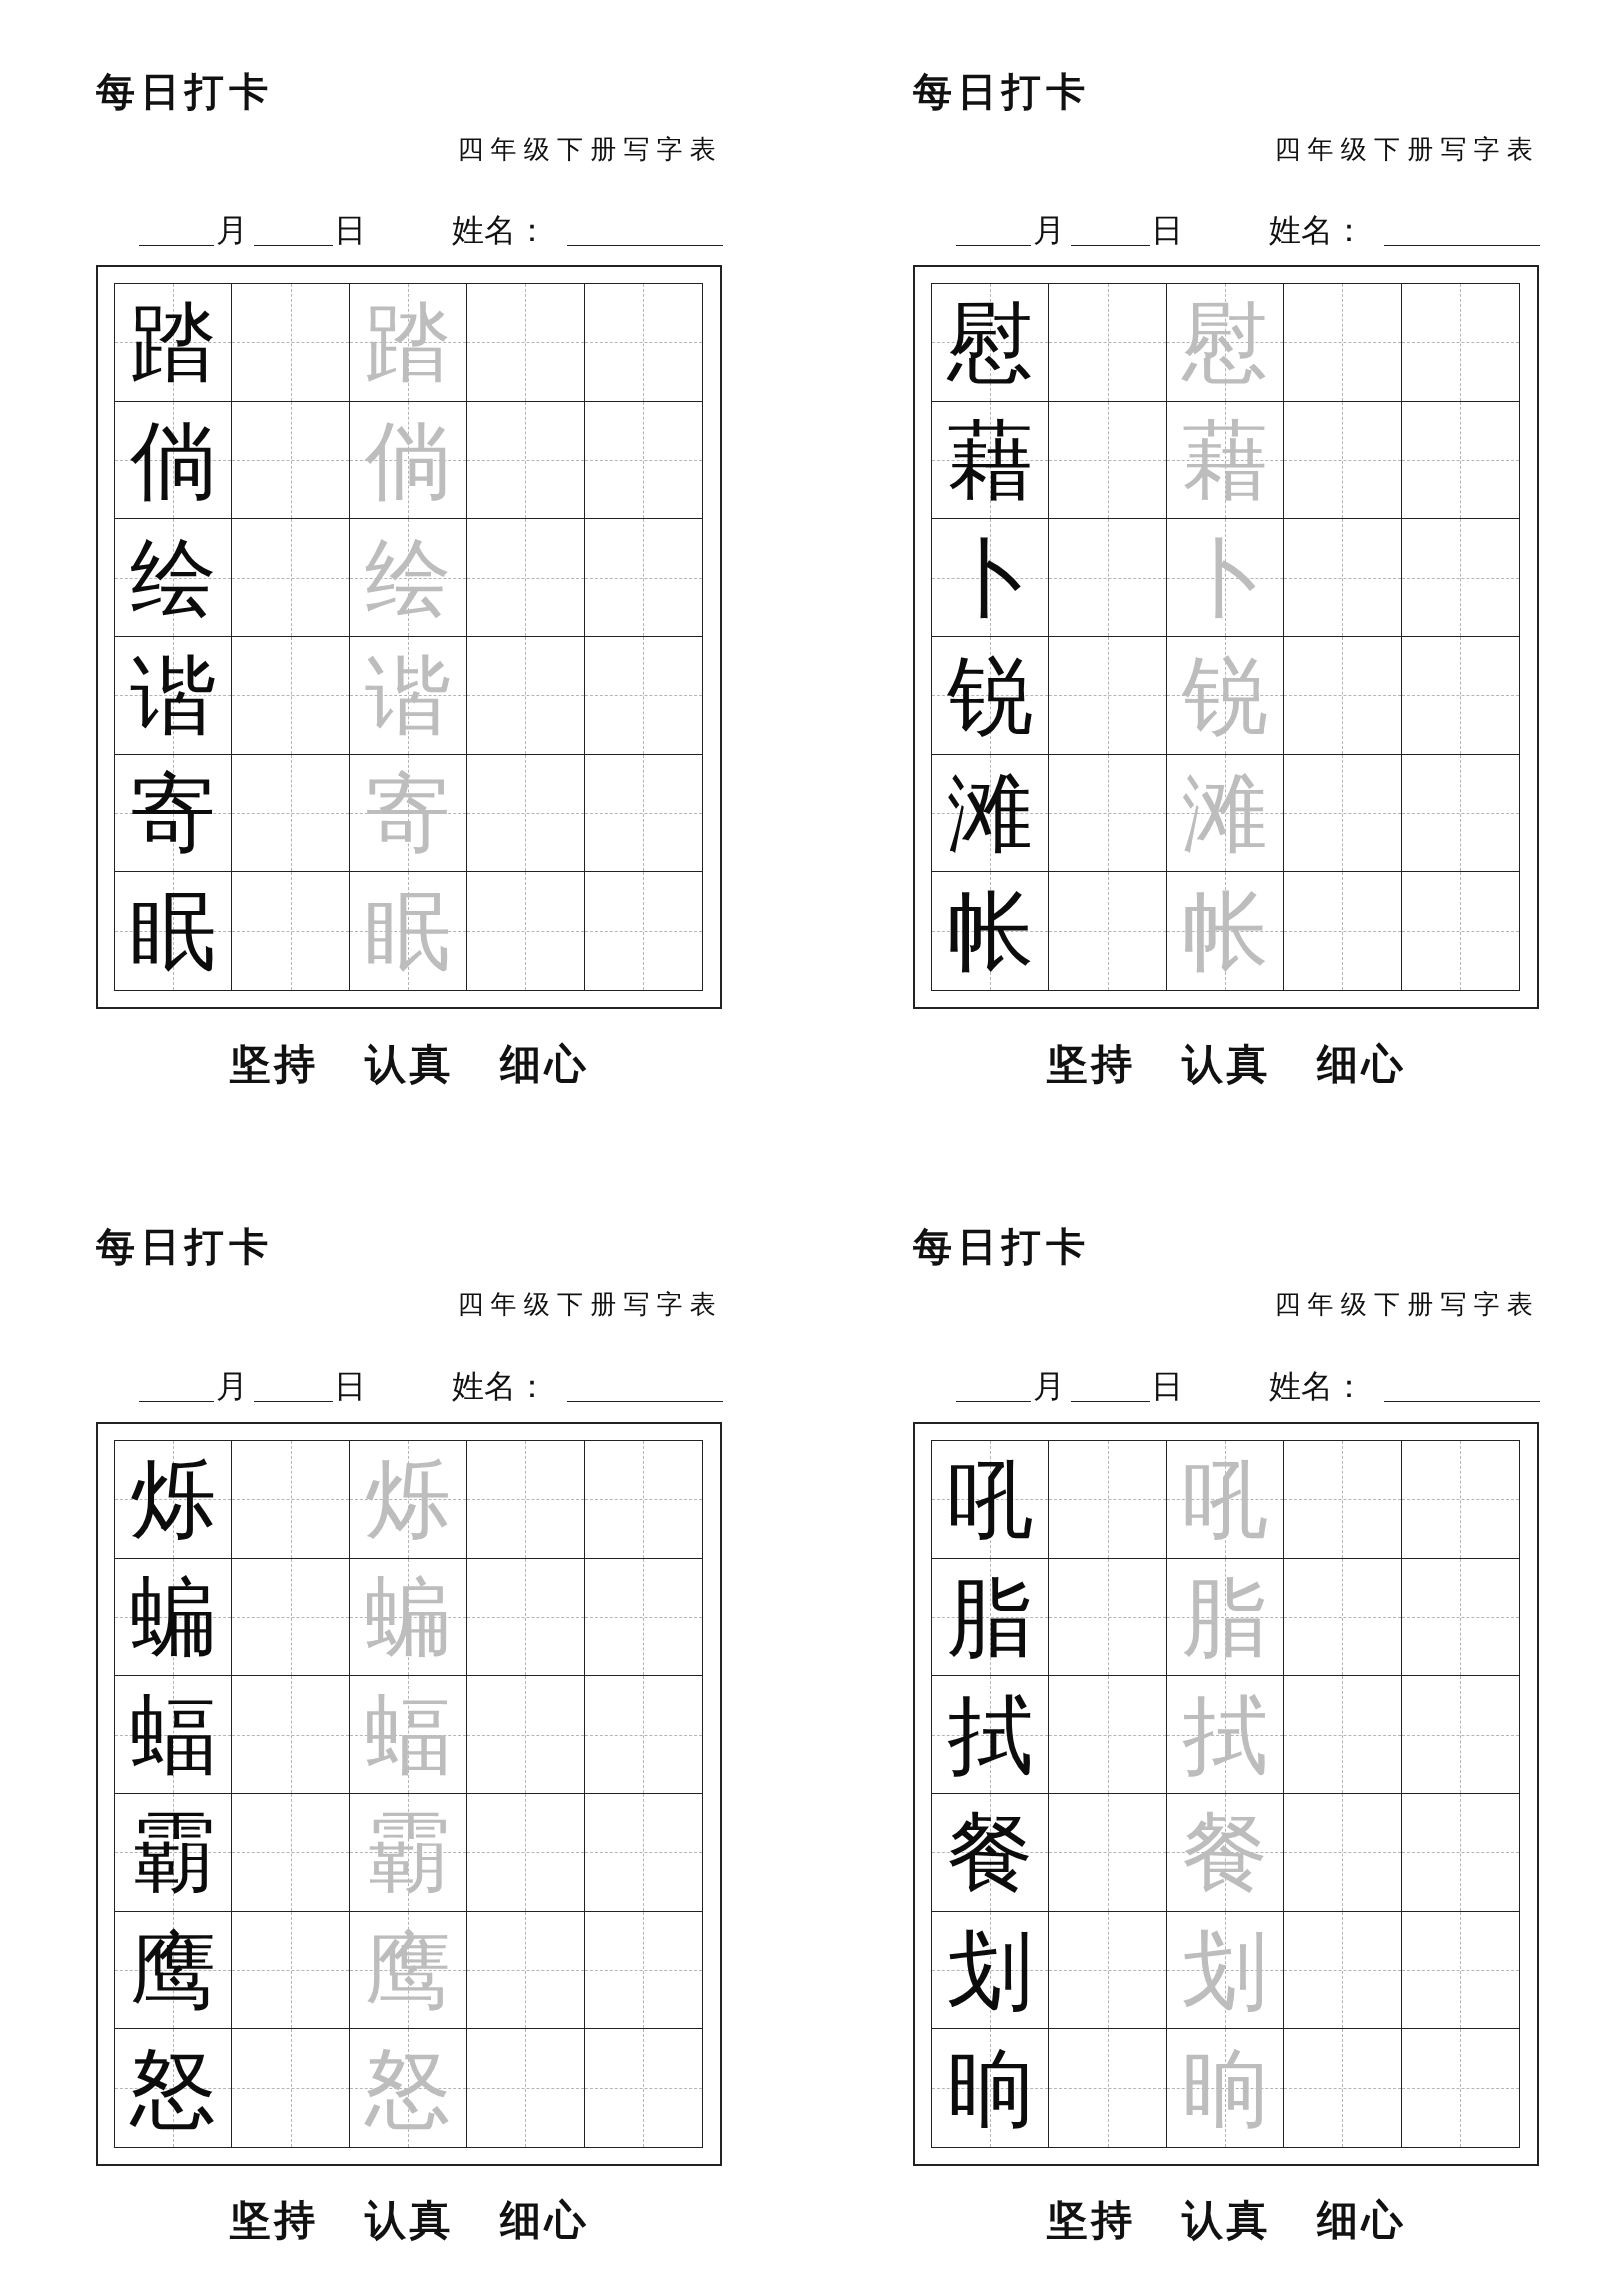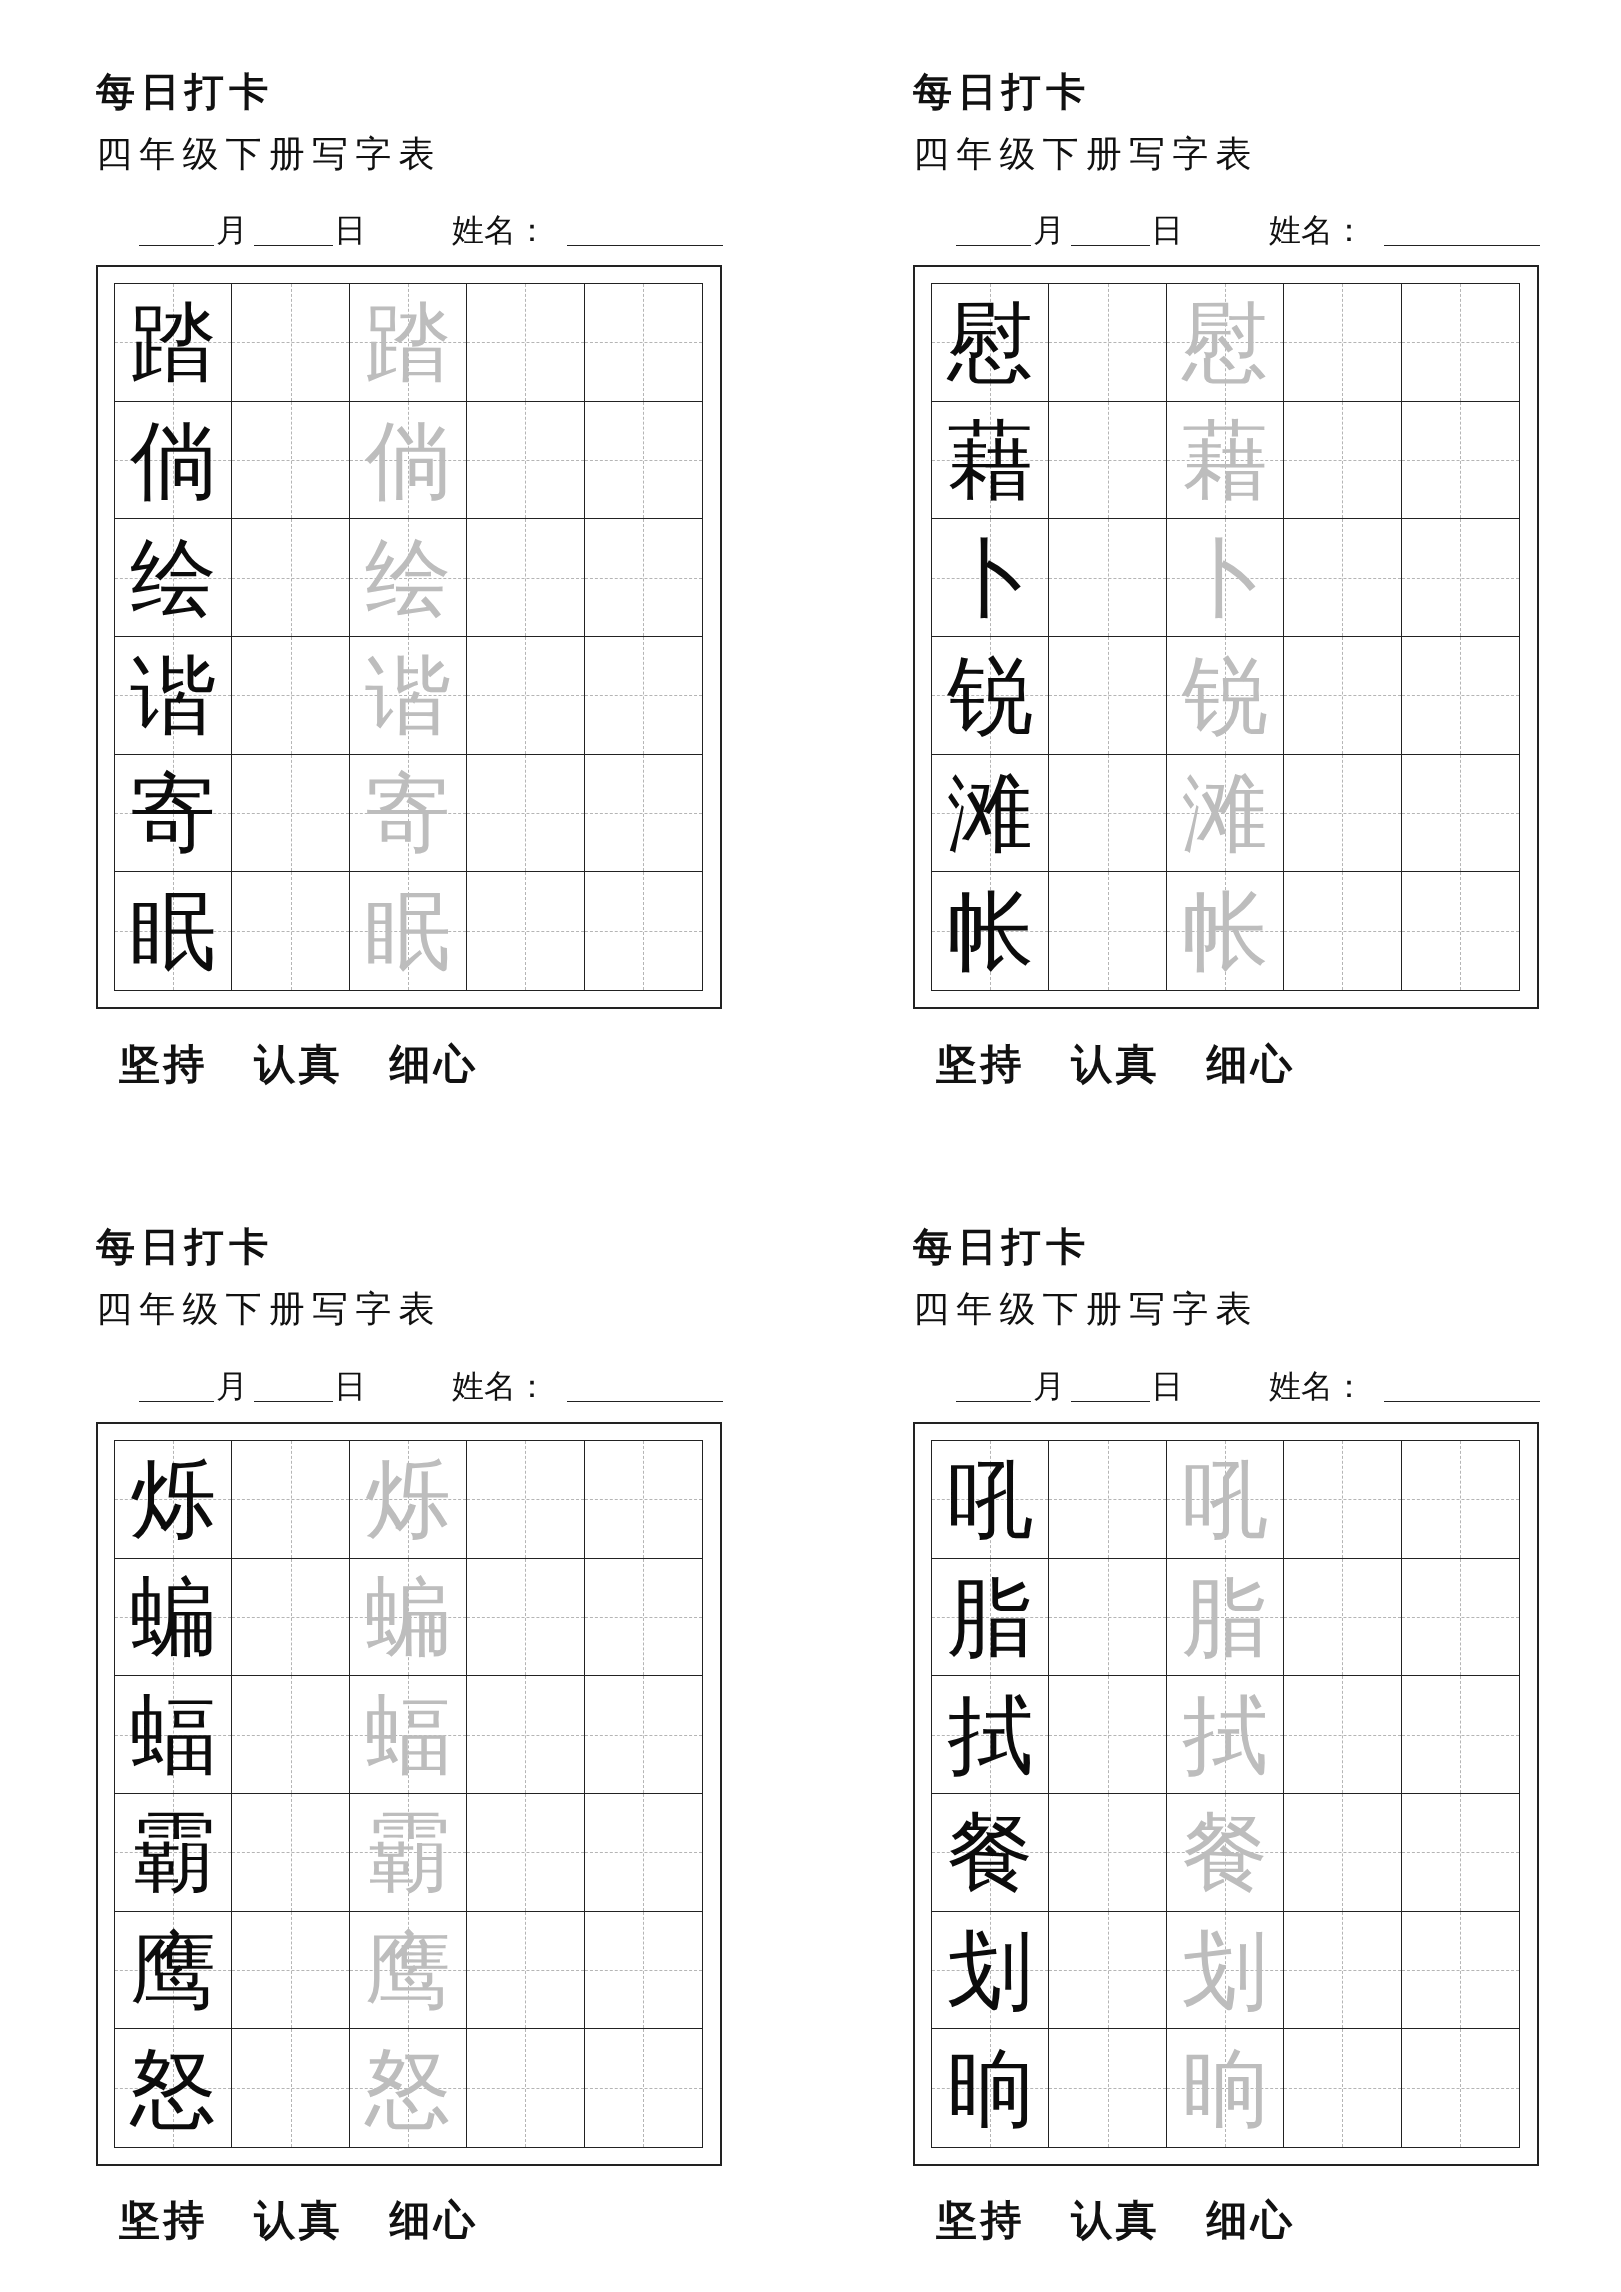--- a/index.html
+++ b/index.html
@@ -1,39 +1,39 @@
 <!DOCTYPE html>
 <html style="font-size:14.3px"><head>
 <meta charset="utf-8">
 <style>
   html, body { margin:0; padding:0; background:#ffffff; }
   body { width:1621px; height:2293px; position:relative; overflow:hidden;
          font-family:"DejaVu Serif","Liberation Serif",serif; color:#111; }
   .sheet { position:absolute; width:627px; }
   .title { position:absolute; left:0; width:627px; text-align:left;
            font-size:39px; font-weight:bold; letter-spacing:5.4px; line-height:1; }
-  .subtitle { position:absolute; left:0; width:627px; text-align:left;
-              font-size:36px; letter-spacing:7.2px; line-height:1; }
+  .subtitle { position:absolute; left:0; width:627px; text-align:right;
+              font-size:26px; letter-spacing:7.2px; line-height:1; }
   .dateline { position:absolute; left:0; width:627px; height:39px; font-size:32px; line-height:39px; }
   .blank { position:absolute; bottom:3.6px; height:0; border-bottom:1.8px solid #222; }
   .dl-text { position:absolute; top:0; }
   .box { position:absolute; left:0; width:622px; height:740px; border:2.7px solid #222; box-sizing:content-box; }
   .grid { position:absolute; left:16px; top:16px; width:589px; height:708px;
           border:1.8px solid #222; box-sizing:border-box; display:grid;
           grid-template-columns:repeat(5,1fr); grid-template-rows:repeat(6,1fr); }
   .cell { position:relative; border-right:1.8px solid #222; border-bottom:1.8px solid #222; box-sizing:border-box; }
   .cell.lastcol { border-right:none; }
   .cell.lastrow { border-bottom:none; }
   .cell::before { content:""; position:absolute; left:50%; top:0; bottom:0; border-left:1.8px dashed #b5b5b5; }
   .cell::after { content:""; position:absolute; top:50%; left:0; right:0; border-top:1.8px dashed #b5b5b5; }
   .glyph { position:absolute; inset:0; display:flex; align-items:center; justify-content:center;
            font-size:86px; line-height:1; z-index:2; }
   .glyph.model { color:#0c0c0c; }
   .glyph.trace { color:#bdbdbd; }
-  .footer { position:absolute; left:0; width:627px; text-align:left;
+  .footer { position:absolute; left:0; width:627px; text-align:center;
             font-size:41px; font-weight:bold; line-height:1; word-spacing:0; }
   .footer span { display:inline-block; margin:0 23px; letter-spacing:3.6px; }
 </style>
 </head>
 <body>
 
 <div id="root">
     <div class="sheet" style="left: 96px; top: 0px;">
       <div class="title" style="top:72px">每日打卡</div>
       <div class="subtitle" style="top:136px">四年级下册写字表</div>

